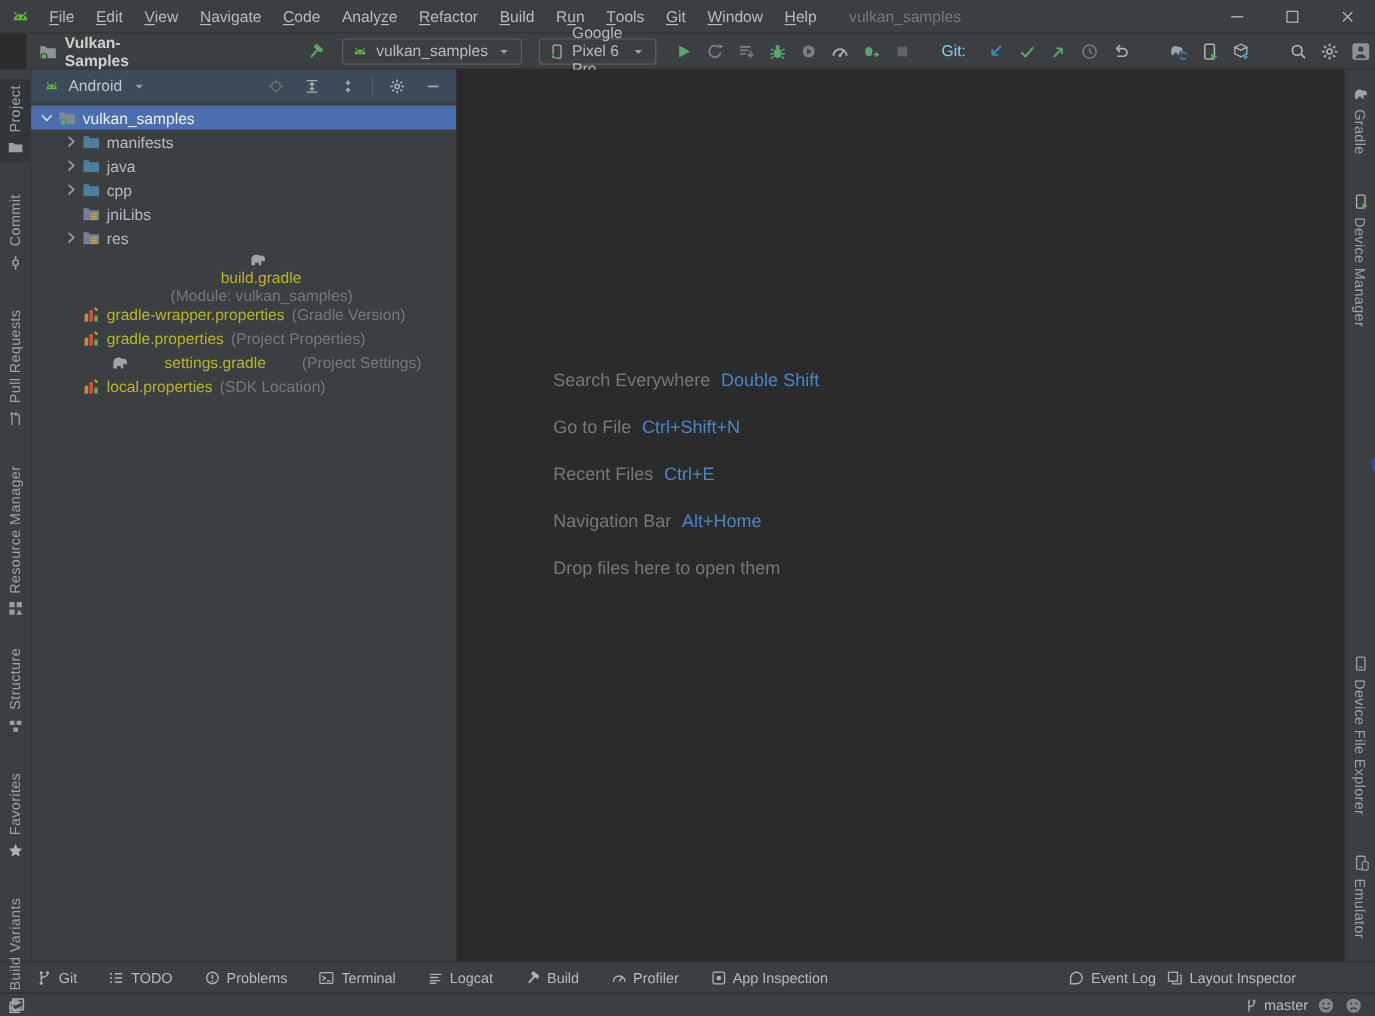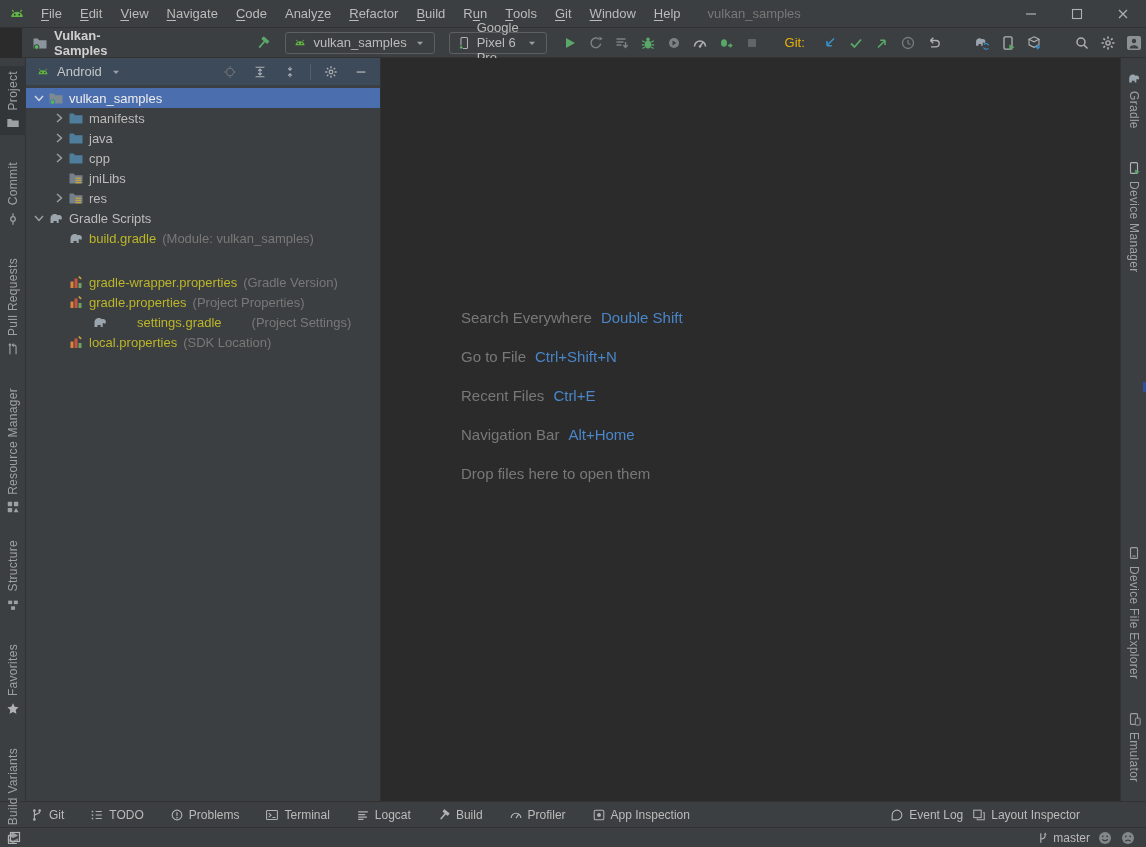--- a/index.html
+++ b/index.html
@@ -29,21 +29,21 @@
   .toolbar { height:30px; background:#3C3F41; border-bottom:1px solid #323232;
     display:flex; align-items:center; padding:0 10px;margin-left:22px; }
   .proj-chip { display:flex; align-items:center; gap:6px; color:#D0D0D0; font-weight:bold; }
   .hammer-slot { margin-left:148px; }
   .combo { display:flex; align-items:center; gap:6px; height:22px; border:1px solid #5E6060;
     border-radius:3px; padding:0 7px; margin-left:14px; color:#BBBBBB; }
   .tb-group { display:flex; align-items:center; margin-left:10px; }
   .tb-btn { width:26px; height:24px; background:none; border:none; display:flex;
     align-items:center; justify-content:center; cursor:default; }
   .tb-div { width:1px; height:18px; background:#515456; margin:0 6px; }
-  .git-label { margin:0 2px 0 8px; color:#eab308; }
+  .git-label { margin:0 2px 0 8px; color:#7dd3fc; }
 
   
   .main { display:flex; height:743px; }
   .stripe { width:26px; background:#3C3F41; display:flex; flex-direction:column; align-items:center; }
   .stripe-left { border-right:1px solid #323232; }
   .stripe-right { border-left:1px solid #323232; position:relative; }
   .stripe-group { display:flex; flex-direction:column; align-items:center; gap:22px; padding:8px 0; }
   .stripe-group.bottom { margin-top:auto; padding-bottom:14px; }
   .stripe-btn { display:flex; flex-direction:column; align-items:center; gap:6px; padding:5px 0;
     width:26px; cursor:default; }
@@ -597,34 +597,21 @@
                 <path d="M1.5 3.5h4.2l1.4 1.7h7.4v8.3h-13z" fill="#75808A"></path>
                 <g fill="#C8A33B">
                   <rect x="7.5" y="7.6" width="5.5" height="1.3"></rect>
                   <rect x="7.5" y="9.8" width="5.5" height="1.3"></rect>
                   <rect x="7.5" y="12" width="5.5" height="1.3"></rect>
                 </g>
               </svg>
             </span>
             <span class="tree-label">res</span>
           </div>
-          <div class="tree-row" style="padding-left: 4px;">
-            <span class="tree-chevron">
-              <svg viewBox="0 0 16 16" style="width: 16px; height: 16px;">
-                <path d="M4 6l4 4.5L12 6" stroke="#9DA0A3" stroke-width="1.4" fill="none"></path>
-              </svg>
-            </span>
-            <span class="ic">
-              <svg viewBox="0 0 16 16">
-                <path d="M2.5 13V8.2C2.5 5.9 4.4 4 6.7 4c1.2 0 2.3.5 3 1.3.4-.2.9-.3 1.3-.3 1.6 0 2.9 1.3 2.9 2.9 0 .9-.4 1.7-1 2.2l-.9-1.1c-.4.4-.9.5-1.3.4V13h-2v-2H5.5v2z" fill="#9AA5AD"></path>
-              </svg>
-            </span>
-            <span class="tree-label">Gradle Scripts</span>
-          </div>
-          <div class="tree-row" style="padding-left: 24px;">
+          <div class="tree-row" style="padding-left: 24px; flex-direction: column;">
             <span class="tree-chevron"></span>
             <span class="ic">
               <svg viewBox="0 0 16 16">
                 <path d="M2.5 13V8.2C2.5 5.9 4.4 4 6.7 4c1.2 0 2.3.5 3 1.3.4-.2.9-.3 1.3-.3 1.6 0 2.9 1.3 2.9 2.9 0 .9-.4 1.7-1 2.2l-.9-1.1c-.4.4-.9.5-1.3.4V13h-2v-2H5.5v2z" fill="#9AA5AD"></path>
               </svg>
             </span>
             <span class="file-name">build.gradle</span>
             <span class="tree-detail">(Module: vulkan_samples)</span>
           </div>
           <div class="tree-row" style="padding-left: 24px; margin-top: 24px;">

